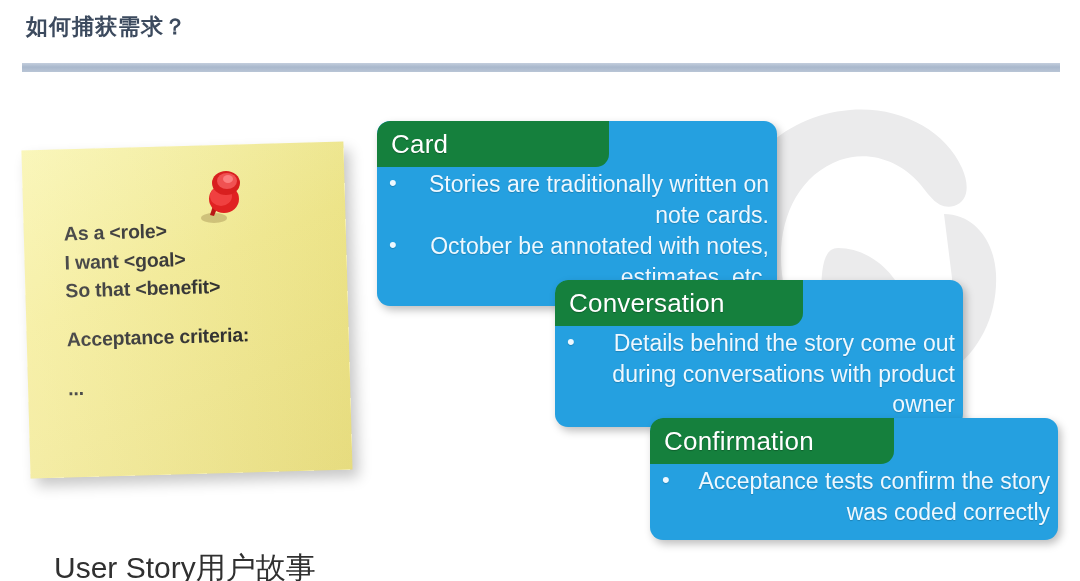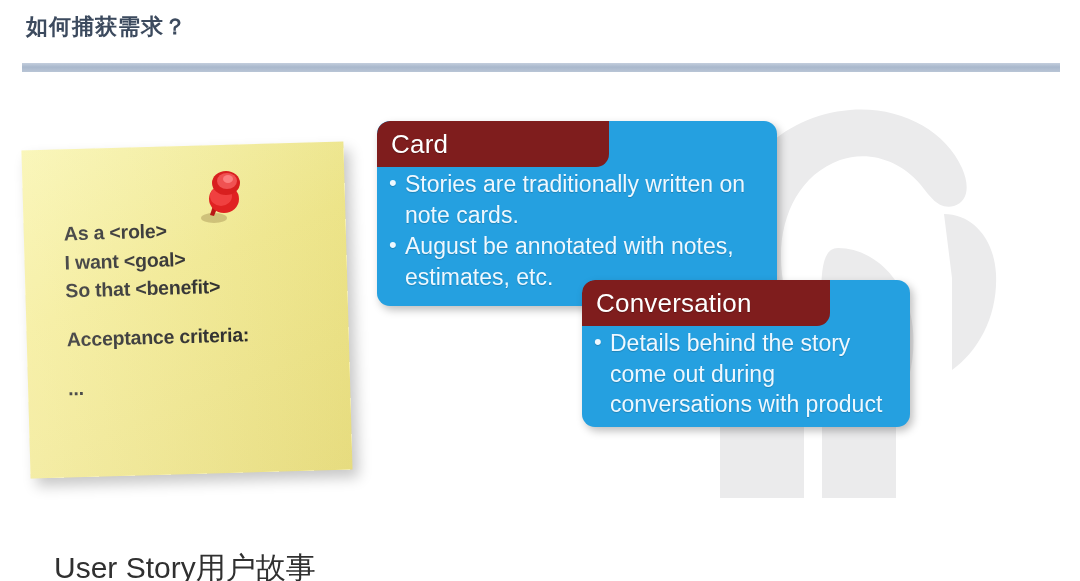--- a/index.html
+++ b/index.html
@@ -118,21 +118,21 @@
     border-radius: 13px;
     background: #25a0e0;
     box-shadow: 3px 4px 9px rgba(0,0,0,0.26);
     overflow: hidden;
   }
   .ccard .hdr {
     position: absolute;
     left: 0;
     top: 0;
     height: 46px;
-    background: #7f1d1d;
+    background: #15803d;
     border-top-left-radius: 13px;
     border-bottom-right-radius: 13px;
     display: flex;
     align-items: center;
     padding: 0 16px 0 14px;
     box-sizing: border-box;
   }
   .ccard .hdr span {
     color: #ffffff;
     font-size: 26px;
@@ -142,41 +142,42 @@
     text-shadow: 0 1px 1px rgba(0,0,0,0.25);
   }
   .ccard ul {
     position: absolute;
     left: 10px;
     top: 48px;
     right: 8px;
     margin: 0;
     padding: 0;
     list-style: none;
+    text-align: right;
   }
   .ccard li {
     position: relative;
     color: #eef8ff;
     font-size: 23px;
     line-height: 1.33;
     padding-left: 18px;
     margin-bottom: 1px;
     text-shadow: 0 1px 1px rgba(0,0,0,0.18);
   }
   .ccard li::before {
     content: "•";
     position: absolute;
     left: 2px;
     top: -1px;
     font-size: 22px;
   }
 
   #card-card         { left: 377px; top: 43px;  width: 400px; height: 185px; z-index: 3; }
   #card-card .hdr    { width: 232px; }
-  #card-conversation { left: 555px; top: 202px; width: 328px; height: 147px; z-index: 4; margin-left: 27px; }
+  #card-conversation { left: 555px; top: 202px; width: 408px; height: 147px; z-index: 4; }
   #card-conversation .hdr { width: 248px; }
   #card-confirmation { left: 650px; top: 340px; width: 408px; height: 122px; z-index: 5; }
   #card-confirmation .hdr { width: 244px; }
 
   
   .mg-logo {
     position: absolute;
     left: 371px;
     top: 500px;
     width: 56px;
@@ -228,33 +229,41 @@
 
     <div class="story-caption">User Story用户故事</div>
   </div>
 
   <div class="ccard" id="card-card">
     <div class="hdr">
       <span>Card</span>
     </div>
     <ul>
       <li>Stories are traditionally written on note cards.</li>
-      <li>August be annotated with notes, estimates, etc.</li>
+      <li>October be annotated with notes, estimates, etc.</li>
     </ul>
   </div>
 
   <div class="ccard" id="card-conversation">
     <div class="hdr">
       <span>Conversation</span>
     </div>
     <ul>
       <li>Details behind the story come out during conversations with product owner</li>
     </ul>
   </div>
 
+  <div class="ccard" id="card-confirmation">
+    <div class="hdr">
+      <span>Confirmation</span>
+    </div>
+    <ul>
+      <li>Acceptance tests confirm the story was coded correctly</li>
+    </ul>
+  </div>
 
   <svg class="mg-logo" viewBox="0 0 56 62">
     <defs>
       <radialGradient id="sphereGrad" cx="38%" cy="34%" r="72%">
         <stop offset="0%" stop-color="#cfe8f5"></stop>
         <stop offset="45%" stop-color="#5fa8c8"></stop>
         <stop offset="100%" stop-color="#0c2b3d"></stop>
       </radialGradient>
     </defs>
     <circle cx="30" cy="40" r="18" fill="url(#sphereGrad)"></circle>

